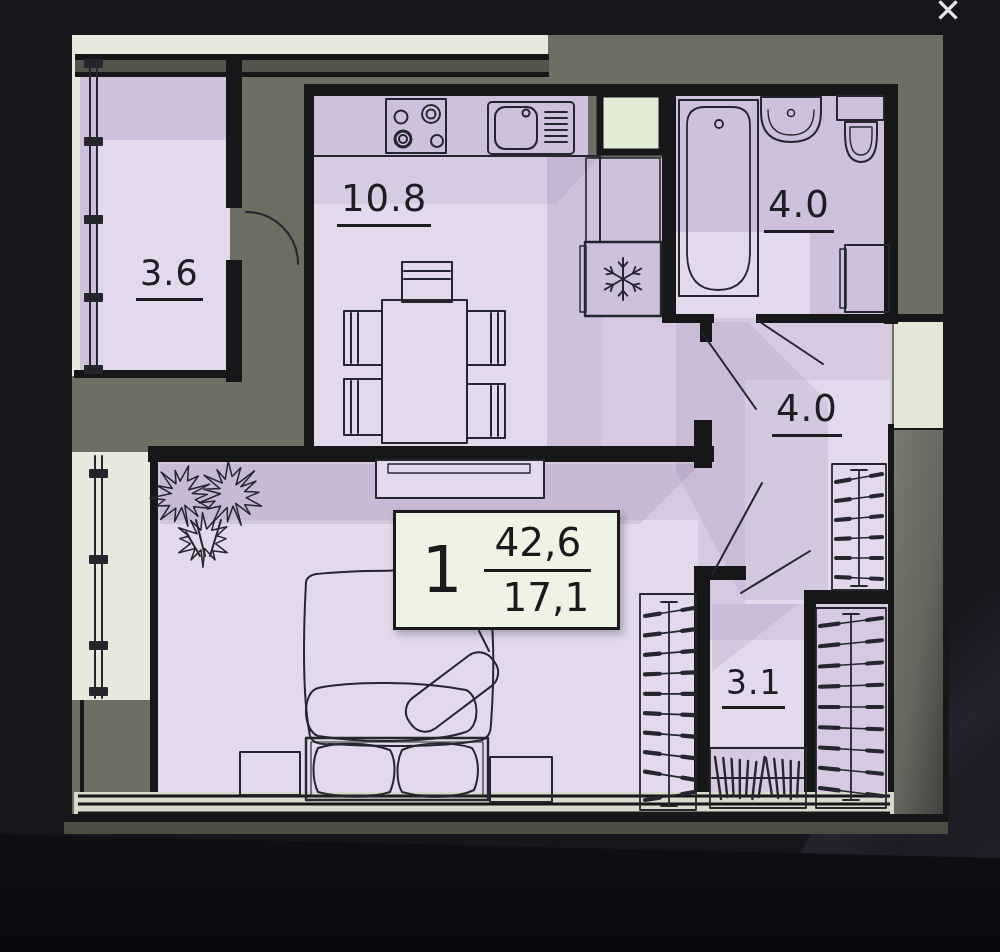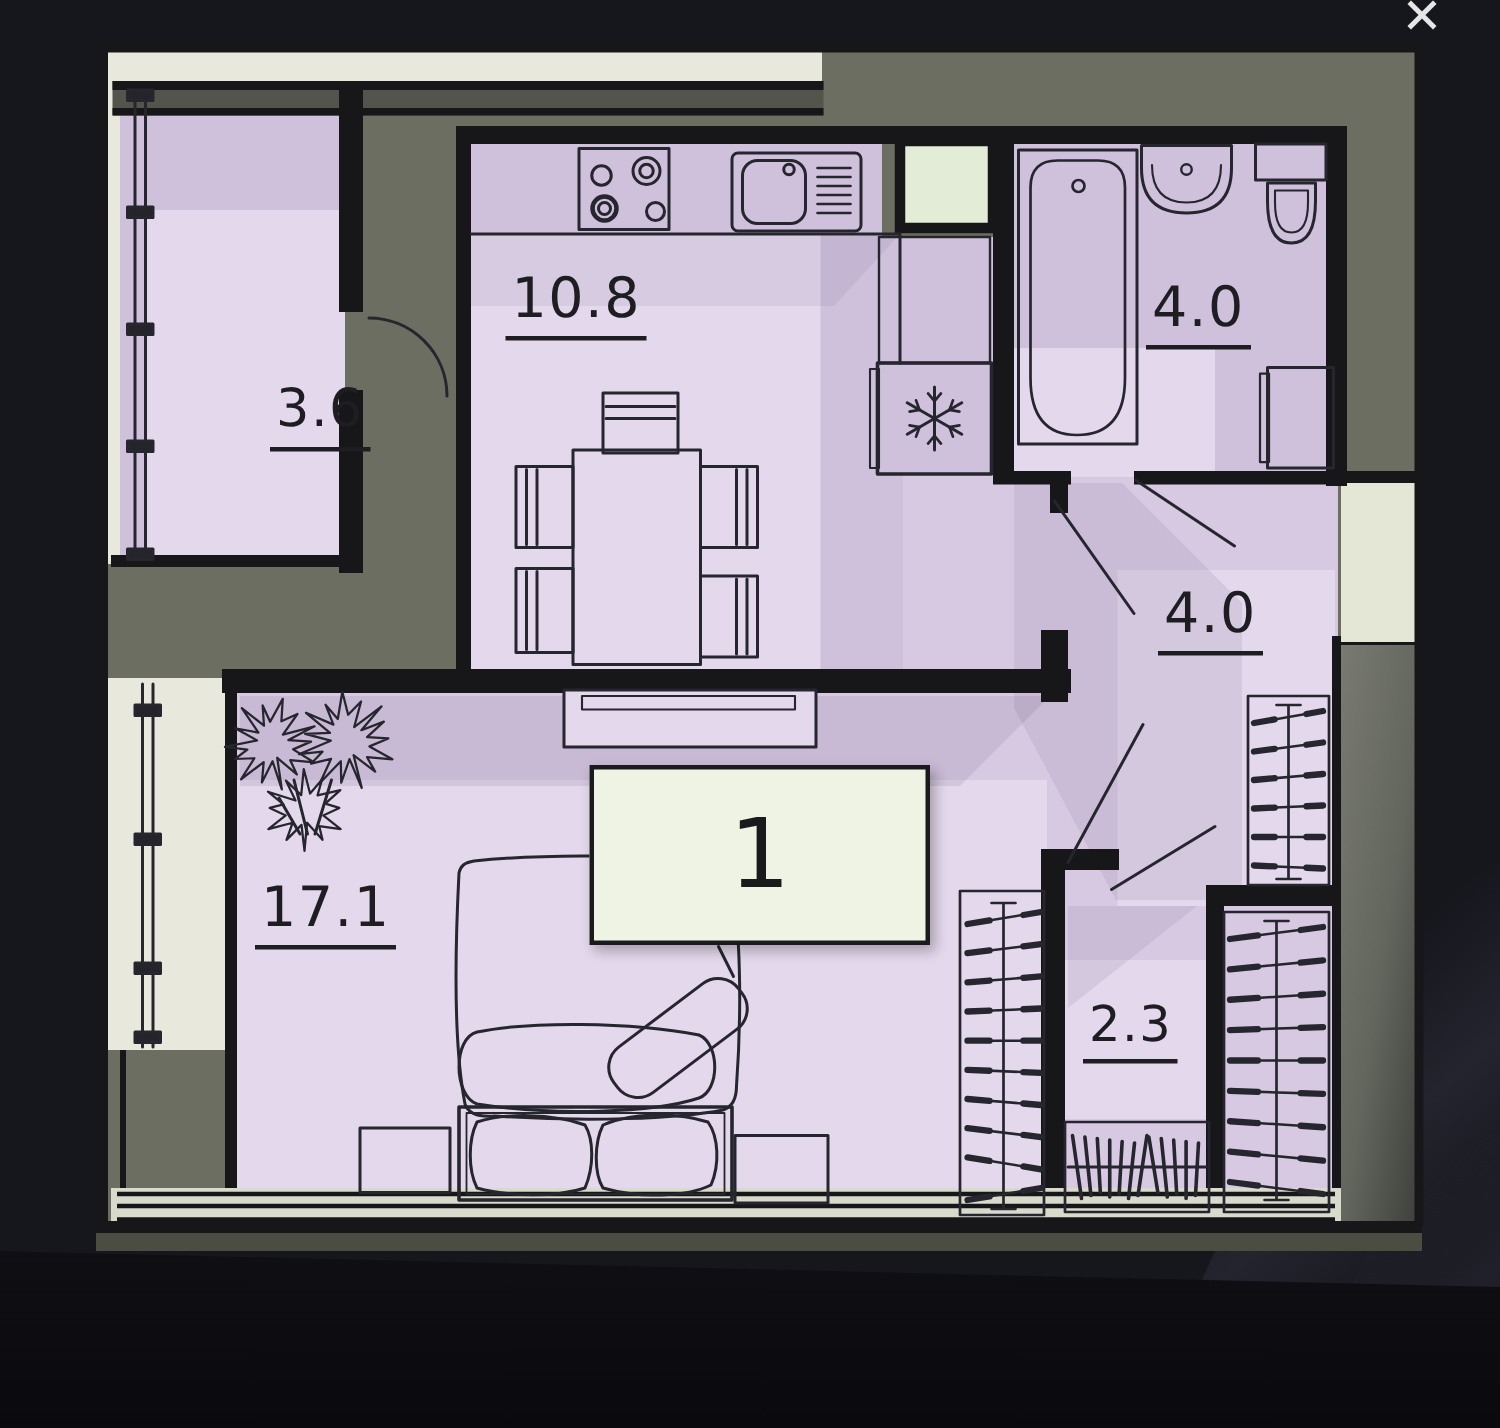--- a/index.html
+++ b/index.html
@@ -364,29 +364,33 @@
           <line x1="764.6363636363636" y1="757" x2="758.6363636363636" y2="797" stroke-width="2.4"></line>
           <line x1="765.9090909090909" y1="758" x2="771.9090909090909" y2="795" stroke-width="2.4"></line>
           <line x1="774.1818181818181" y1="759" x2="778.1818181818181" y2="798" stroke-width="2.4"></line>
           <line x1="782.4545454545455" y1="760" x2="784.4545454545455" y2="796" stroke-width="2.4"></line>
           <line x1="790.7272727272727" y1="761" x2="790.7272727272727" y2="799" stroke-width="2.4"></line>
           <line x1="799" y1="762" x2="797" y2="797" stroke-width="2.4"></line>
         </g>
     </g>
   </svg>
 
-  <div class="room-label" style="left:136px;top:256px;font-size:35px;margin-left:44px;">3.6</div>
+  <div class="room-label" style="left:136px;top:256px;font-size:35px;">3.6</div>
   <div class="room-label" style="left:337px;top:180px;">10.8</div>
   <div class="room-label" style="left:764px;top:186px;">4.0</div>
   <div class="room-label" style="left:772px;top:390px;">4.0</div>
-  <div class="room-label" style="left:170px;top:586px;">17.1</div>
-  <div class="room-label" style="left:722px;top:666px;font-size:33px;">2.3</div>
+  <div class="room-label" style="left:722px;top:666px;font-size:33px;">3.1</div>
 
   <div class="unit-card">
     <div class="card-rooms">1</div>
+    <div class="card-frac">
+      <div class="frac-top">42,6</div>
+      <div class="frac-divider"></div>
+      <div class="frac-bottom">17,1</div>
+    </div>
   </div>
 
   <div class="photo-bottom"></div>
 
   <div class="close-btn">
     <span>✕</span>
   </div>
 </div>
 
 </body></html>

